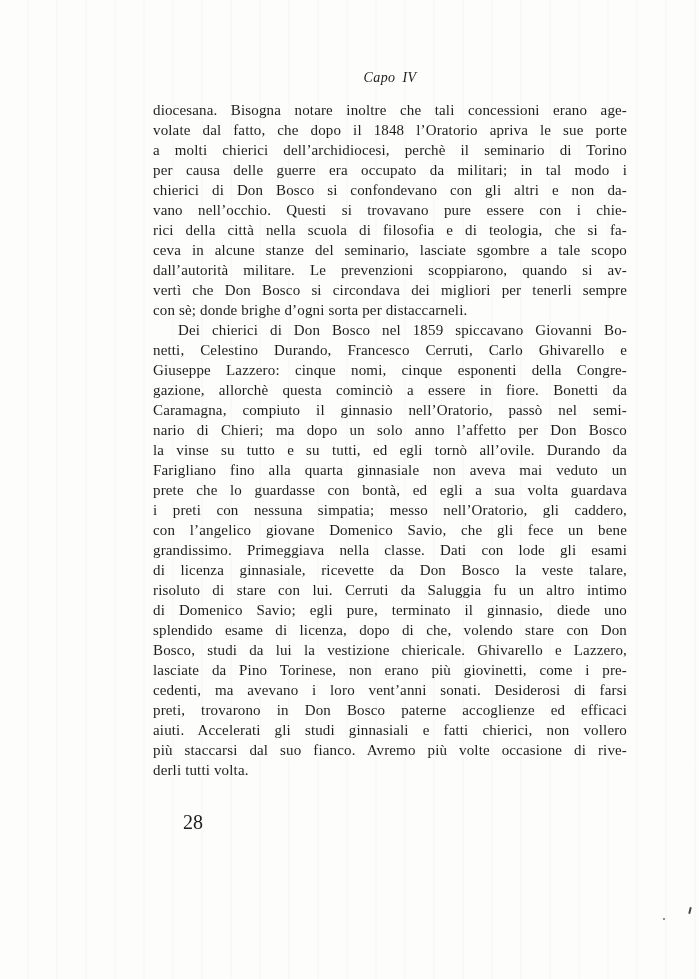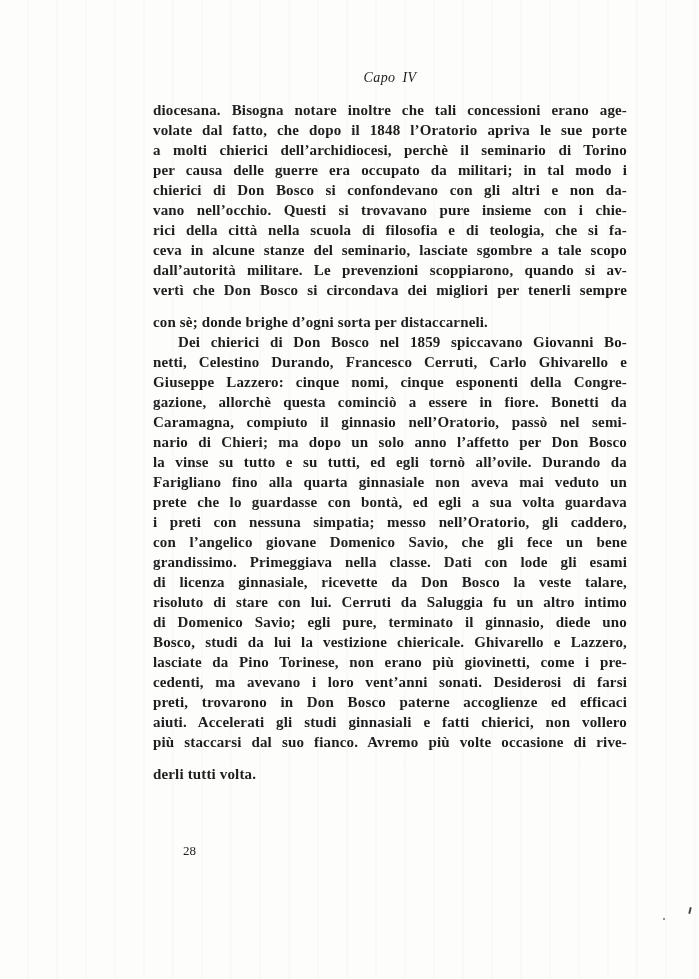--- a/index.html
+++ b/index.html
@@ -41,34 +41,32 @@
     width: 474px;
     font-size: 15px;
     line-height: 20px;
     letter-spacing: 0.15px;
   }
   .line {
     text-align: justify;
     text-align-last: justify;
     height: 20px;
     white-space: normal;
-    font-weight: bold;
   }
   .line.last {
     text-align-last: left;
-    margin-top: 12px;
   }
   .line.indent {
     text-indent: 25px;
   }
   .pagenum {
     position: absolute;
-    top: 841px;
+    top: 812px;
     left: 183px;
-    font-size: 13px;
+    font-size: 20px;
     line-height: 20px;
   }
   .speck-a {
     position: absolute;
     left: 689px;
     top: 907px;
     width: 2px;
     height: 7px;
     background: #4a4a4a;
     transform: rotate(14deg);
@@ -90,21 +88,21 @@
 <div class="page">
   <div class="running-head">Capo IV</div>
 
   <div class="text-block">
       <div class="paragraph">
         <div class="line">diocesana. Bisogna notare inoltre che tali concessioni erano age-</div>
         <div class="line">volate dal fatto, che dopo il 1848 l’Oratorio apriva le sue porte</div>
         <div class="line">a molti chierici dell’archidiocesi, perchè il seminario di Torino</div>
         <div class="line">per causa delle guerre era occupato da militari; in tal modo i</div>
         <div class="line">chierici di Don Bosco si confondevano con gli altri e non da-</div>
-        <div class="line">vano nell’occhio. Questi si trovavano pure insieme con i chie-</div>
+        <div class="line">vano nell’occhio. Questi si trovavano pure essere con i chie-</div>
         <div class="line">rici della città nella scuola di filosofia e di teologia, che si fa-</div>
         <div class="line">ceva in alcune stanze del seminario, lasciate sgombre a tale scopo</div>
         <div class="line">dall’autorità militare. Le prevenzioni scoppiarono, quando si av-</div>
         <div class="line">vertì che Don Bosco si circondava dei migliori per tenerli sempre</div>
         <div class="line last">con sè; donde brighe d’ogni sorta per distaccarneli.</div>
       </div>
       <div class="paragraph">
         <div class="line indent">Dei chierici di Don Bosco nel 1859 spiccavano Giovanni Bo-</div>
         <div class="line">netti, Celestino Durando, Francesco Cerruti, Carlo Ghivarello e</div>
         <div class="line">Giuseppe Lazzero: cinque nomi, cinque esponenti della Congre-</div>
@@ -113,20 +111,21 @@
         <div class="line">nario di Chieri; ma dopo un solo anno l’affetto per Don Bosco</div>
         <div class="line">la vinse su tutto e su tutti, ed egli tornò all’ovile. Durando da</div>
         <div class="line">Farigliano fino alla quarta ginnasiale non aveva mai veduto un</div>
         <div class="line">prete che lo guardasse con bontà, ed egli a sua volta guardava</div>
         <div class="line">i preti con nessuna simpatia; messo nell’Oratorio, gli caddero,</div>
         <div class="line">con l’angelico giovane Domenico Savio, che gli fece un bene</div>
         <div class="line">grandissimo. Primeggiava nella classe. Dati con lode gli esami</div>
         <div class="line">di licenza ginnasiale, ricevette da Don Bosco la veste talare,</div>
         <div class="line">risoluto di stare con lui. Cerruti da Saluggia fu un altro intimo</div>
         <div class="line">di Domenico Savio; egli pure, terminato il ginnasio, diede uno</div>
+        <div class="line">splendido esame di licenza, dopo di che, volendo stare con Don</div>
         <div class="line">Bosco, studi da lui la vestizione chiericale. Ghivarello e Lazzero,</div>
         <div class="line">lasciate da Pino Torinese, non erano più giovinetti, come i pre-</div>
         <div class="line">cedenti, ma avevano i loro vent’anni sonati. Desiderosi di farsi</div>
         <div class="line">preti, trovarono in Don Bosco paterne accoglienze ed efficaci</div>
         <div class="line">aiuti. Accelerati gli studi ginnasiali e fatti chierici, non vollero</div>
         <div class="line">più staccarsi dal suo fianco. Avremo più volte occasione di rive-</div>
         <div class="line last">derli tutti volta.</div>
       </div>
     </div>
 

